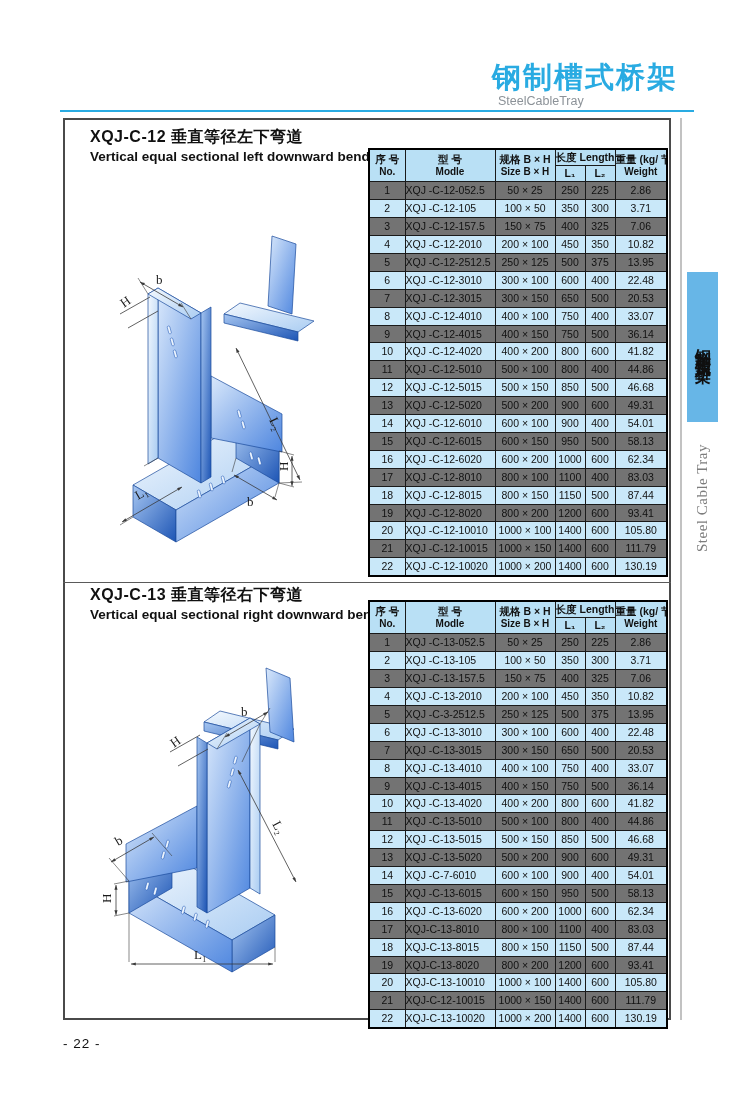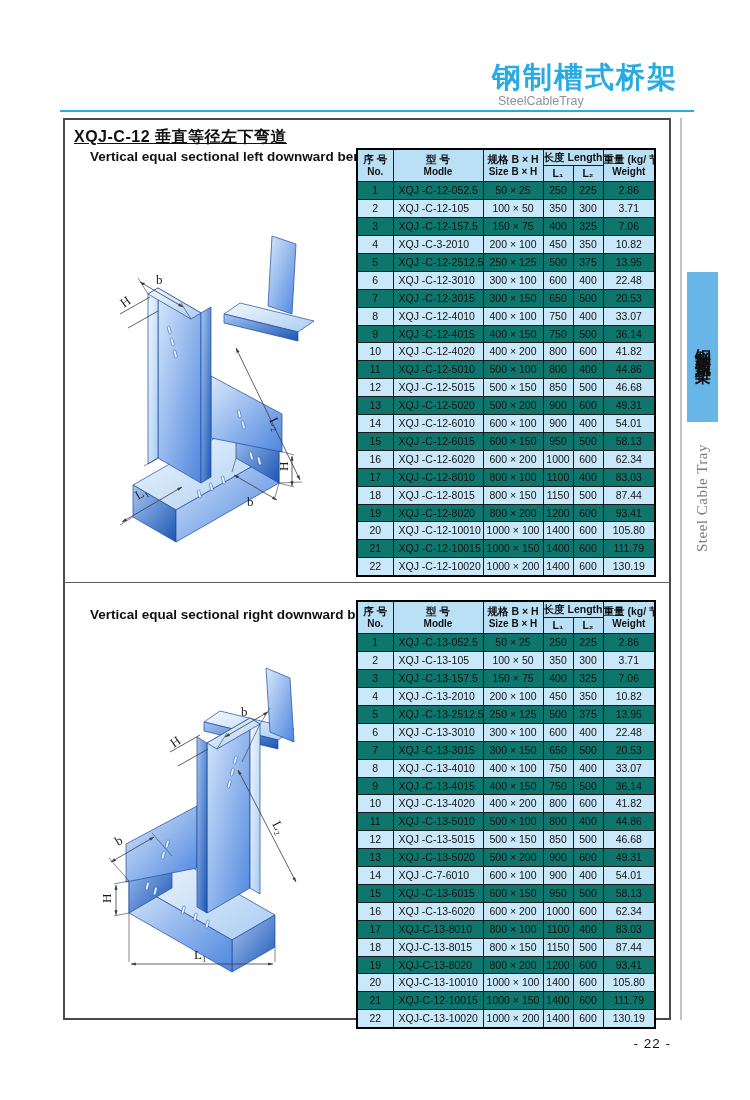--- a/index.html
+++ b/index.html
@@ -13,35 +13,35 @@
              justify-content:flex-start;font-size:12.5px;color:#8C9298;}
   .brand-rule{position:absolute;top:110px;left:60px;width:634px;height:2px;background:#29ABE2;}
 
   
   .content-box{position:absolute;top:118px;left:63px;width:608px;height:902px;
                border:2px solid #4a4a4a;box-sizing:border-box;background:#fff;}
   .section-divider{position:absolute;top:582px;left:63px;width:608px;height:0;
                    border-top:1px solid #5a5a5a;}
 
   
-  .sec-title{position:absolute;left:74px;font-size:16px;font-weight:bold;letter-spacing:.5px;text-decoration:underline;}
+  .sec-title{position:absolute;left:90px;font-size:16px;font-weight:bold;letter-spacing:.5px;}
   .sec-sub{position:absolute;left:90px;font-size:13.5px;font-weight:bold;}
   .t1{top:127px}.s1{top:149px}.t2{top:585px}.s2{top:607px}
 
   
-  table.spec{position:absolute;left:356px;width:298px;border-collapse:collapse;
-             border:2px solid #000;table-layout:fixed;background:#0f766e;}
+  table.spec{position:absolute;left:368px;width:298px;border-collapse:collapse;
+             border:2px solid #000;table-layout:fixed;background:#737373;}
   table.spec.pos1{top:148px} table.spec.pos2{top:600px}
   .spec th,.spec td{border:1px solid #1a1a1a;text-align:center;padding:0;
                     font-size:10.5px;overflow:hidden;white-space:nowrap;}
   .spec thead th{background:#B9E0F5;font-weight:bold;line-height:1.25;padding:1px 0;}
   .spec thead .en{font-size:10px;}
   .spec tbody td{height:16.9px;line-height:16.9px;}
   .spec tbody tr.alt{background:#C9E8F9;}
-  .spec td.model{text-align:left;padding-left:5px;}
+  .spec td.model{text-align:left;}
 
   
   .dia{position:absolute;left:86px;}
   .dia.pos1{top:228px}.dia.pos2{top:658px}
   .dia polygon{stroke:#1A4A9C;stroke-width:.7;stroke-linejoin:round;}
   .dia .slot{fill:#EDF5FE;stroke:#1C55B4;stroke-width:.5;}
   .dia line.dim{stroke:#3a3a3a;stroke-width:.8;}
   .dia line.ext{stroke:#3a3a3a;stroke-width:.6;}
   .dia text{font-family:"Liberation Serif",serif;font-size:13px;fill:#1a1a1a;}
 
@@ -49,21 +49,21 @@
   .side-line{position:absolute;top:118px;left:680px;width:2px;height:902px;background:#c2c2c2;}
   .side-tab{position:absolute;top:272px;left:687px;width:31px;height:150px;background:#67B6E7;
             display:flex;justify-content:center;align-items:center;}
   .side-tab span{writing-mode:vertical-rl;text-orientation:upright;font-size:16px;
                  letter-spacing:4px;color:#101010;font-weight:bold;}
   .side-en{position:absolute;top:489px;left:633px;width:140px;height:18px;text-align:center;
            transform:rotate(-90deg);font-family:"Liberation Serif",serif;font-size:15px;
            color:#7d7d7d;letter-spacing:.5px;}
 
   
-  .page-num{position:absolute;top:1036px;left:63px;width:608px;text-align:right;
+  .page-num{position:absolute;top:1036px;left:63px;width:608px;text-align:left;
             font-size:13.5px;letter-spacing:1px;}
 </style>
 </head>
 <body>
 
 <div class="page">
 
   <div class="brand-title">钢制槽式桥架</div>
   <div class="brand-sub">
     <span>Steel</span>
@@ -210,21 +210,21 @@
         <tr>
           <td>3</td>
           <td class="model">XQJ -C-12-157.5</td>
           <td>150 × 75</td>
           <td>400</td>
           <td>325</td>
           <td>7.06</td>
         </tr>
         <tr class="alt">
           <td>4</td>
-          <td class="model">XQJ -C-3-2010</td>
+          <td class="model">XQJ -C-12-2010</td>
           <td>200 × 100</td>
           <td>450</td>
           <td>350</td>
           <td>10.82</td>
         </tr>
         <tr>
           <td>5</td>
           <td class="model">XQJ -C-12-2512.5</td>
           <td>250 × 125</td>
           <td>500</td>
@@ -363,20 +363,21 @@
           <td>22</td>
           <td class="model">XQJ -C-12-10020</td>
           <td>1000 × 200</td>
           <td>1400</td>
           <td>600</td>
           <td>130.19</td>
         </tr>
       </tbody>
   </table>
 
+  <div class="sec-title t2">XQJ-C-13 垂直等径右下弯道</div>
   <div class="sec-sub s2">Vertical equal sectional right downward bend</div>
 
   <svg class="dia pos2" width="272" height="320" viewBox="0 0 272 320">
     <defs>
       <linearGradient id="d2a" x1="0" y1="0" x2="1" y2="1">
         <stop offset="0" stop-color="#F4F9FE"></stop>
           <stop offset="1" stop-color="#A9CCF2"></stop>
       </linearGradient>
       <linearGradient id="d2b" x1="0" y1="0" x2="1" y2="1">
         <stop offset="0" stop-color="#D9E8FB"></stop>
@@ -511,21 +512,21 @@
         <tr class="alt">
           <td>4</td>
           <td class="model">XQJ -C-13-2010</td>
           <td>200 × 100</td>
           <td>450</td>
           <td>350</td>
           <td>10.82</td>
         </tr>
         <tr>
           <td>5</td>
-          <td class="model">XQJ -C-13-2512.5</td>
+          <td class="model">XQJ -C-3-2512.5</td>
           <td>250 × 125</td>
           <td>500</td>
           <td>375</td>
           <td>13.95</td>
         </tr>
         <tr class="alt">
           <td>6</td>
           <td class="model">XQJ -C-13-3010</td>
           <td>300 × 100</td>
           <td>600</td>

